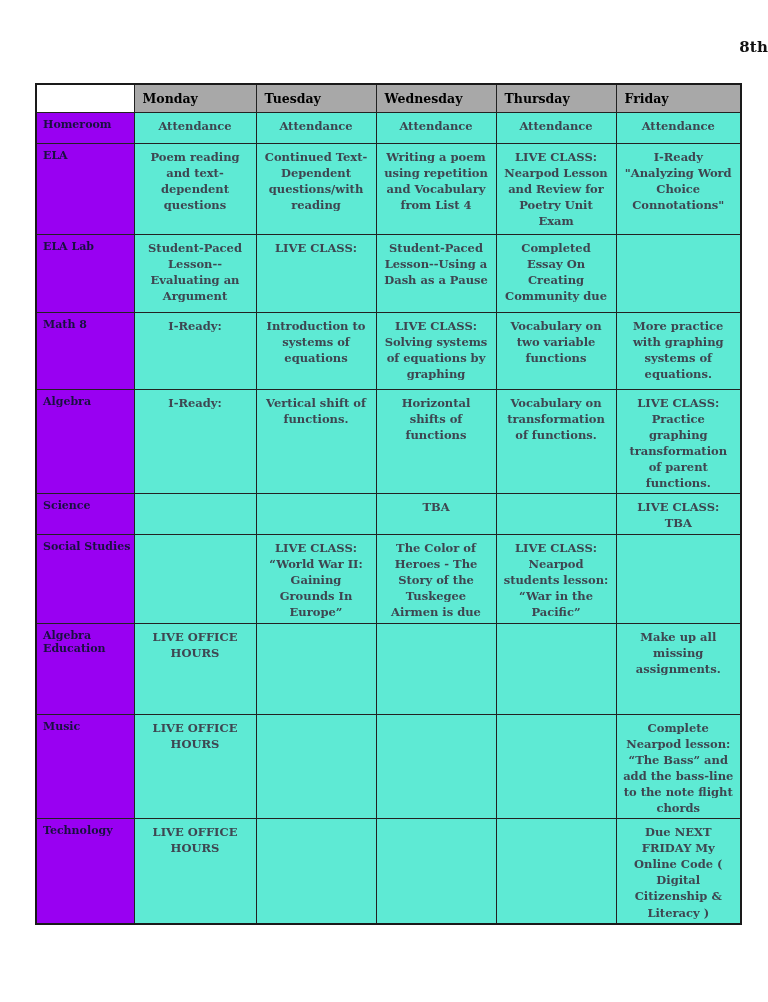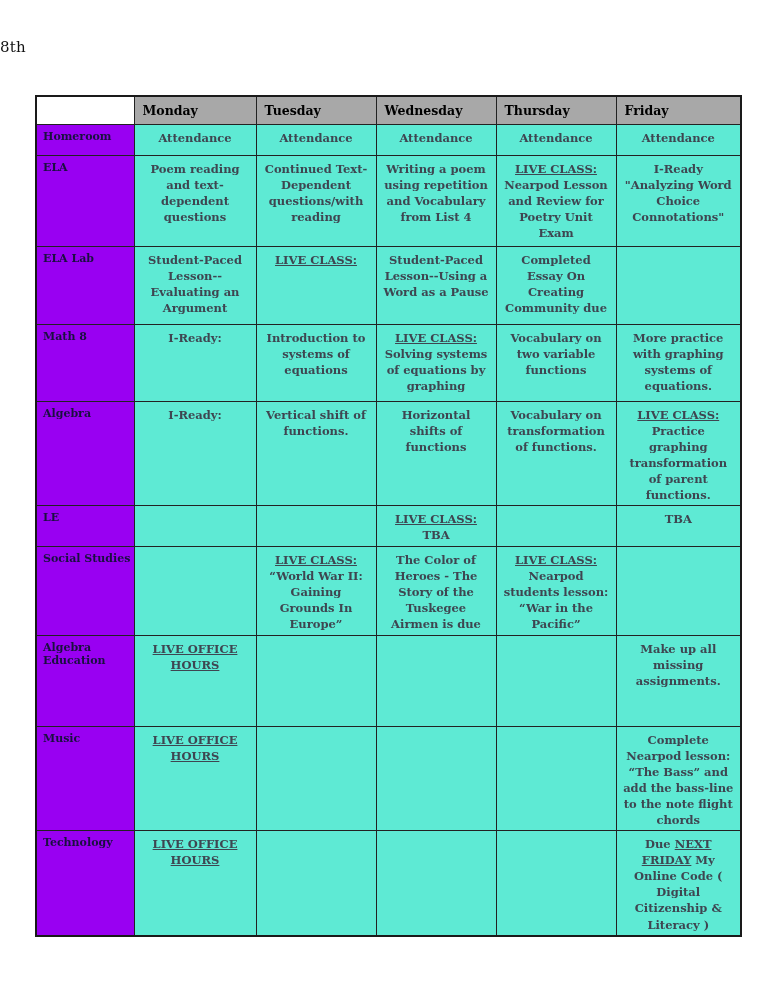--- a/index.html
+++ b/index.html
@@ -5,29 +5,29 @@
   * { box-sizing: border-box; }
   html, body {
     margin: 0; padding: 0;
     width: 768px; height: 1002px;
     background: #ffffff;
     font-family: "DejaVu Serif", serif;
   }
   .page { position: relative; width: 768px; height: 1002px; overflow: hidden; }
   .title {
     padding-top: 38px;
-    text-align: left;
+    text-align: right;
     font-size: 15px;
-    font-weight: normal;
+    font-weight: bold;
     color: #111111;
     letter-spacing: 0.2px;
   }
   table.schedule {
     position: absolute;
-    left: 35px; top: 95px;
+    left: 35px; top: 83px;
     width: 705px;
     border-collapse: collapse;
     table-layout: fixed;
     border: 2px solid #1a1a1a;
   }
   .schedule th, .schedule td {
     border: 1px solid #222222;
     overflow: hidden;
   }
   
@@ -64,21 +64,21 @@
   tbody td {
     background: #5eead4;
     color: var(--cell-text, #3e4651);
     font-size: 11.5px;
     font-weight: bold;
     text-align: center;
     vertical-align: top;
     padding: 5px 6px 2px 6px;
     line-height: 1.4;
   }
-  .u { text-decoration: underline; }
+  .u { }
   
   tbody tr:nth-child(1)  { height: 31px; }
   tbody tr:nth-child(2)  { height: 91px; }
   tbody tr:nth-child(3)  { height: 78px; }
   tbody tr:nth-child(4)  { height: 77px; }
   tbody tr:nth-child(5)  { height: 93px; }
   tbody tr:nth-child(6)  { height: 41px; }
   tbody tr:nth-child(7)  { height: 40px; }
   tbody tr:nth-child(8)  { height: 91px; }
   tbody tr:nth-child(9)  { height: 64px; }
@@ -125,47 +125,47 @@
           <td><span>Poem reading and text-dependent questions</span></td>
           <td><span>Continued Text-Dependent questions/with reading</span></td>
           <td><span>Writing a poem using repetition and Vocabulary from List 4</span></td>
           <td><span class="u">LIVE CLASS:</span><br><span>Nearpod Lesson and Review for Poetry Unit Exam</span></td>
           <td><span>I-Ready "Analyzing Word Choice Connotations"</span></td>
         </tr>
         <tr>
           <th>ELA Lab</th>
           <td><span>Student-Paced Lesson--Evaluating an Argument</span></td>
           <td><span class="u">LIVE CLASS:</span></td>
-          <td><span>Student-Paced Lesson--Using a Word as a Pause</span></td>
+          <td><span>Student-Paced Lesson--Using a Dash as a Pause</span></td>
           <td><span>Completed Essay On Creating Community due</span></td>
           <td></td>
         </tr>
         <tr>
           <th>Math 8</th>
           <td><span>I-Ready:</span></td>
           <td><span>Introduction to systems of equations</span></td>
           <td><span class="u">LIVE CLASS:</span><br><span>Solving systems of equations by graphing</span></td>
           <td><span>Vocabulary on two variable functions</span></td>
           <td><span>More practice with graphing systems of equations.</span></td>
         </tr>
         <tr>
           <th>Algebra</th>
           <td><span>I-Ready:</span></td>
           <td><span>Vertical shift of functions.</span></td>
           <td><span>Horizontal shifts of functions</span></td>
           <td><span>Vocabulary on transformation of functions.</span></td>
           <td><span class="u">LIVE CLASS:</span><br><span>Practice graphing transformation of parent functions.</span></td>
         </tr>
         <tr>
-          <th>LE</th>
+          <th>Science</th>
           <td></td>
           <td></td>
+          <td><span>TBA</span></td>
+          <td></td>
           <td><span class="u">LIVE CLASS:</span><span> TBA</span></td>
-          <td></td>
-          <td><span>TBA</span></td>
         </tr>
         <tr>
           <th>Social Studies</th>
           <td></td>
           <td><span class="u">LIVE CLASS:</span><br><span>“World War II: Gaining Grounds In Europe”</span></td>
           <td><span>The Color of Heroes - The Story of the Tuskegee Airmen is due</span></td>
           <td><span class="u">LIVE CLASS:</span><br><span>Nearpod students lesson: “War in the Pacific”</span></td>
           <td></td>
         </tr>
         <tr>

